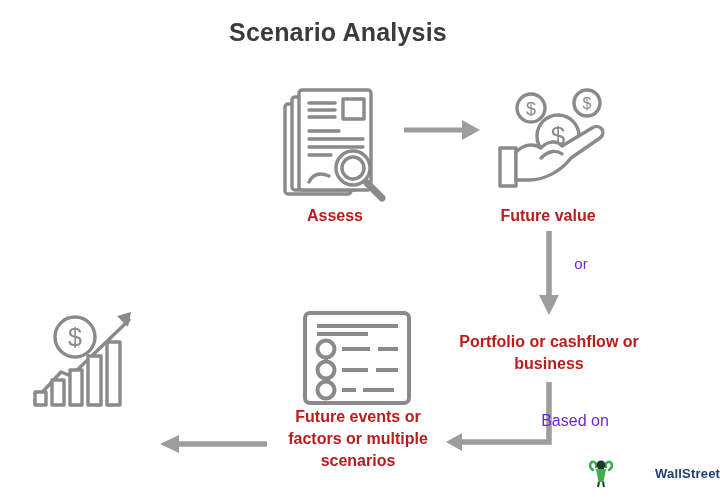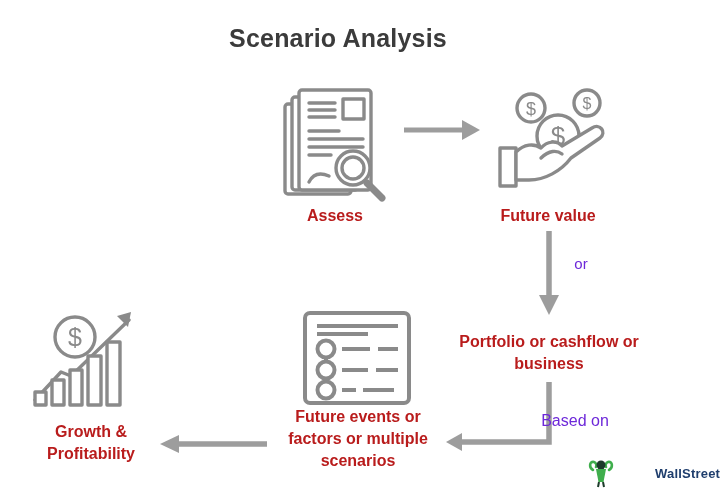--- a/index.html
+++ b/index.html
@@ -7,21 +7,21 @@
   body { font-family: "Liberation Sans", sans-serif; }
   .canvas {
     position: relative;
     width: 720px;
     height: 497px;
     background: #ffffff;
     overflow: hidden;
   }
   .abs { position: absolute; }
   .title {
-    left: 0; top: 24px; width: 676px;
+    left: 0; top: 18px; width: 676px;
     text-align: center;
     font-size: 25px;
     font-weight: bold;
     color: #3b3b3b;
     letter-spacing: 0.2px;
   }
   .teal-label {
     color: #b91c1c;
     font-weight: bold;
     font-size: 16px;
@@ -153,21 +153,20 @@
       <rect x="2" y="84" width="11" height="13" fill="#ffffff"></rect>
       <rect x="19" y="72" width="12" height="25" fill="#ffffff"></rect>
       <rect x="37" y="62" width="12" height="35" fill="#ffffff"></rect>
       <rect x="55" y="48" width="13" height="49" fill="#ffffff"></rect>
       <rect x="74" y="34" width="13" height="63" fill="#ffffff"></rect>
       <circle cx="42" cy="29" r="20" fill="#ffffff"></circle>
       <text x="42" y="38" text-anchor="middle" font-size="25" font-family="Liberation Sans, sans-serif" fill="#8a8a8a" stroke="none">$</text>
     </svg>
   </div>
 
-  <div class="abs teal-label" style="left:31px; top:421px; width:120px;">Growth &amp; Profitability</div>
 
   <div class="abs logo">
     <span>
       <svg width="26" height="30" viewBox="0 0 26 30">
         <path d="M5 12 C1 10 1 3 6 4 C8 4.5 9 7 8 9" fill="none" stroke="#3fae4c" stroke-width="2.6" stroke-linecap="round"></path>
         <path d="M21 12 C25 10 25 3 20 4 C18 4.5 17 7 18 9" fill="none" stroke="#3fae4c" stroke-width="2.6" stroke-linecap="round"></path>
         <circle cx="13" cy="7" r="4.5" fill="#1c3a2a"></circle>
         <path d="M8 11 L18 11 L15.5 24 L10.5 24 Z" fill="#3fae4c"></path>
         <line x1="11" y1="24" x2="10" y2="29" stroke="#1c3a2a" stroke-width="2"></line>
         <line x1="15" y1="24" x2="16" y2="29" stroke="#1c3a2a" stroke-width="2"></line>

